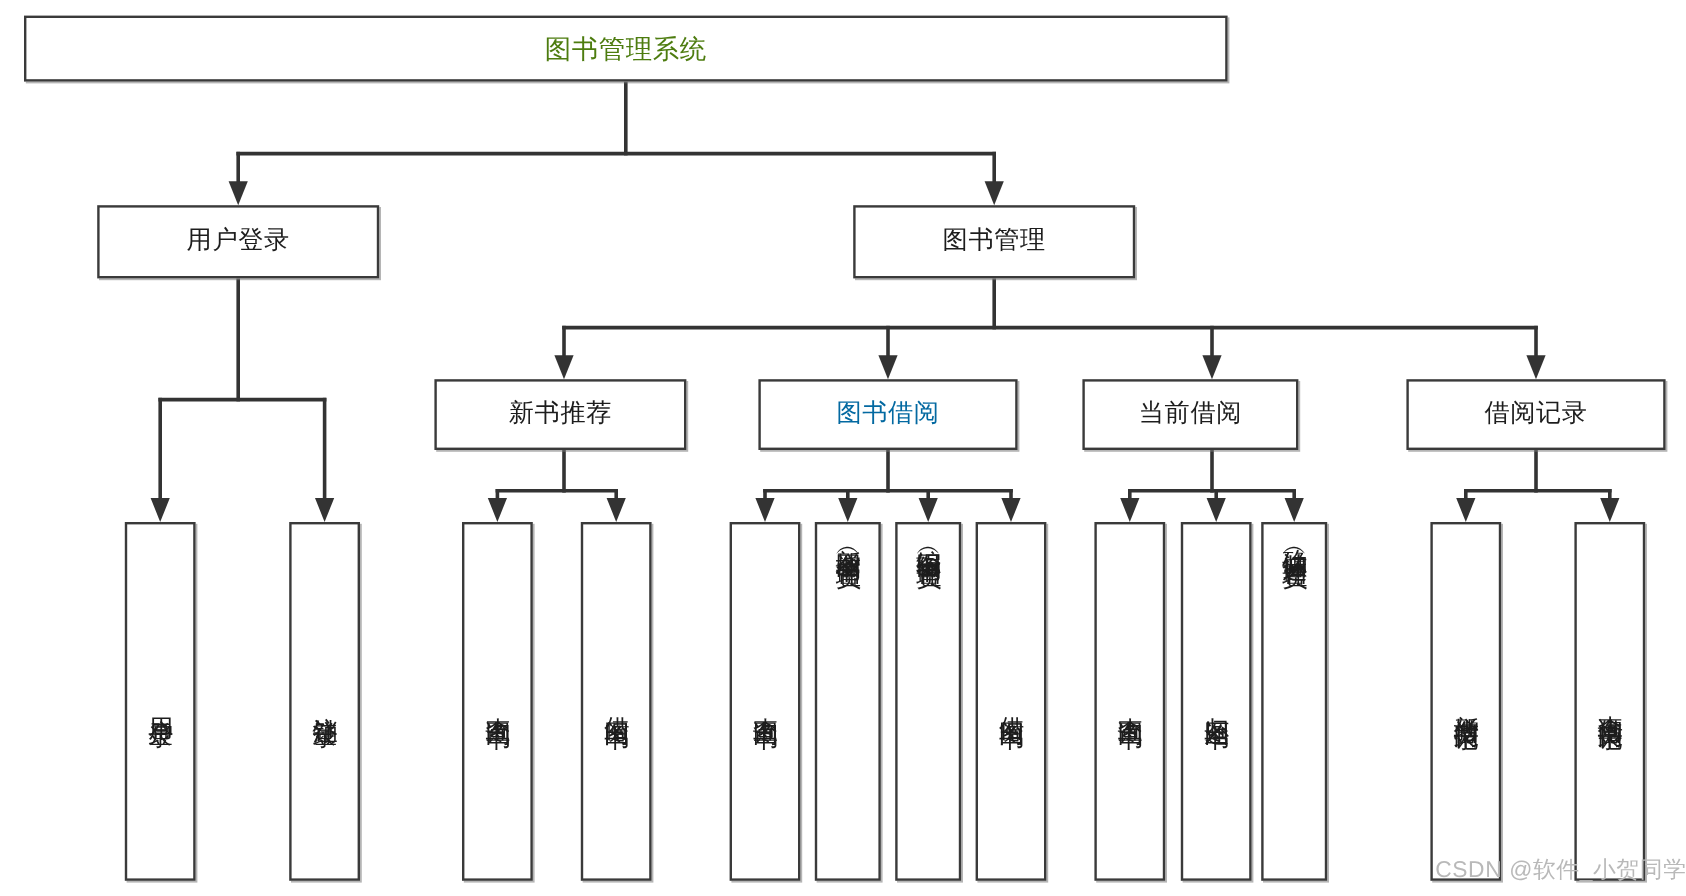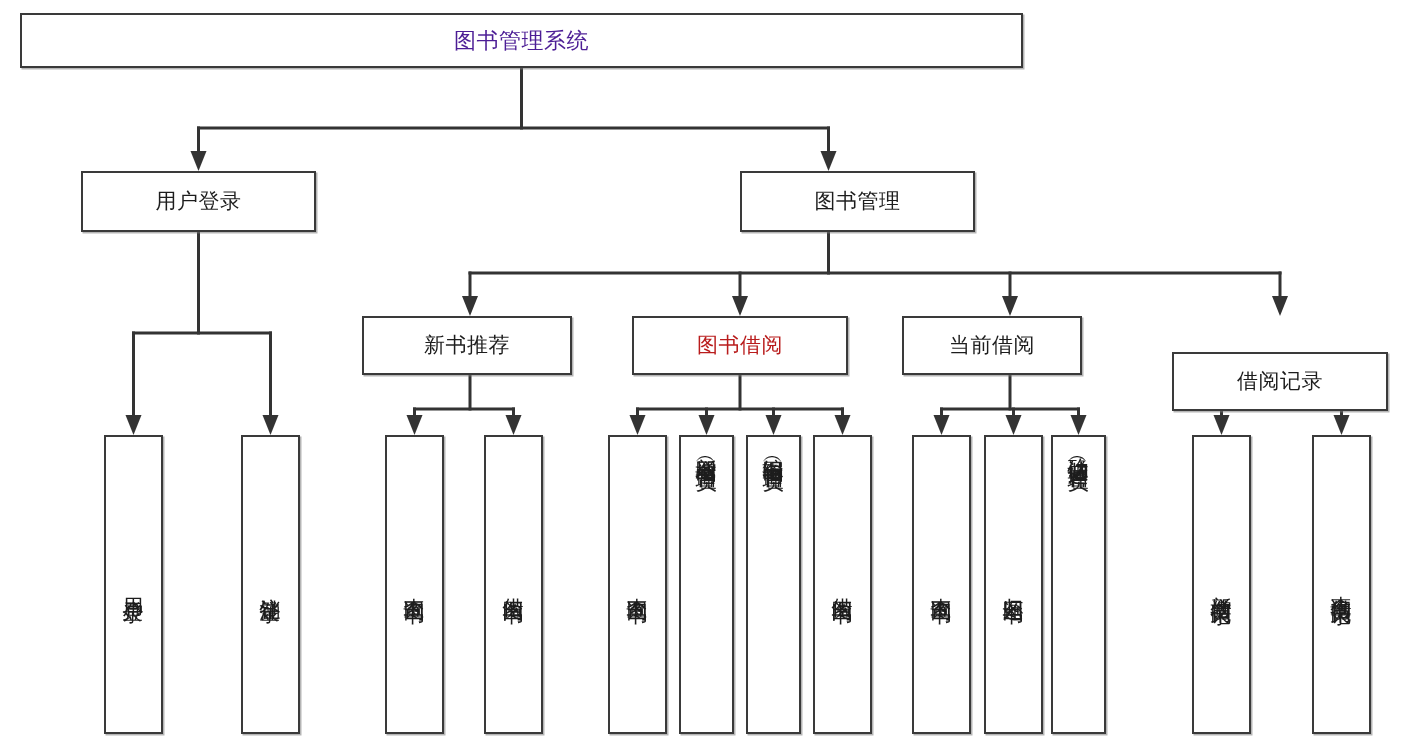--- a/index.html
+++ b/index.html
@@ -135,38 +135,38 @@
       <line x1="1280" y1="375" x2="1280" y2="409" stroke="#333333" stroke-width="3" stroke-linecap="square"></line>
       <line x1="1221.5" y1="409" x2="1341.5" y2="409" stroke="#333333" stroke-width="3" stroke-linecap="square"></line>
       <line x1="1221.5" y1="409" x2="1221.5" y2="417" stroke="#333333" stroke-width="3" stroke-linecap="square"></line>
       <path d="M 1213.5 415 L 1229.5 415 L 1221.5 435 Z" fill="#333333"></path>
       <line x1="1341.5" y1="409" x2="1341.5" y2="417" stroke="#333333" stroke-width="3" stroke-linecap="square"></line>
       <path d="M 1333.5 415 L 1349.5 415 L 1341.5 435 Z" fill="#333333"></path>
     </svg>
 
   <div id="node-layer">
       <div class="node horiz root" style="left: 20px; top: 13px; width: 1003px; height: 55px; border-color: rgb(58, 58, 58); background: rgb(255, 255, 255);">
-        <span class="node-label" style="color: #4c1d95;">图书管理系统</span>
+        <span class="node-label" style="color: #4d7c0f;">图书管理系统</span>
       </div>
       <div class="node horiz" style="left: 81px; top: 171px; width: 235px; height: 61px; border-color: rgb(58, 58, 58); background: rgb(255, 255, 255);">
         <span class="node-label" style="color: rgb(29, 29, 29);">用户登录</span>
       </div>
-      <div class="node horiz" style="left: 740px; top: 171px; width: 235px; height: 61px; border-color: rgb(58, 58, 58); background: rgb(255, 255, 255);">
+      <div class="node horiz" style="left: 711px; top: 171px; width: 235px; height: 61px; border-color: rgb(58, 58, 58); background: rgb(255, 255, 255);">
         <span class="node-label" style="color: rgb(29, 29, 29);">图书管理</span>
       </div>
       <div class="node horiz" style="left: 362px; top: 316px; width: 210px; height: 59px; border-color: rgb(58, 58, 58); background: rgb(255, 255, 255);">
         <span class="node-label" style="color: rgb(29, 29, 29);">新书推荐</span>
       </div>
       <div class="node horiz" style="left: 632px; top: 316px; width: 216px; height: 59px; border-color: rgb(58, 58, 58); background: rgb(255, 255, 255);">
-        <span class="node-label" style="color: #b91c1c;">图书借阅</span>
+        <span class="node-label" style="color: #0369a1;">图书借阅</span>
       </div>
       <div class="node horiz" style="left: 902px; top: 316px; width: 180px; height: 59px; border-color: rgb(58, 58, 58); background: rgb(255, 255, 255);">
         <span class="node-label" style="color: rgb(29, 29, 29);">当前借阅</span>
       </div>
-      <div class="node horiz" style="left: 1172px; top: 316px; width: 216px; height: 59px; border-color: rgb(58, 58, 58); background: rgb(255, 255, 255); margin-top: 36px;">
+      <div class="node horiz" style="left: 1172px; top: 316px; width: 216px; height: 59px; border-color: rgb(58, 58, 58); background: rgb(255, 255, 255);">
         <span class="node-label" style="color: rgb(29, 29, 29);">借阅记录</span>
       </div>
       <div class="node vert" style="left: 104px; top: 435px; width: 59px; height: 299px; border-color: rgb(58, 58, 58); background: rgb(255, 255, 255);">
         <span class="node-label" style="color: rgb(29, 29, 29);">用户登录</span>
       </div>
       <div class="node vert" style="left: 241px; top: 435px; width: 59px; height: 299px; border-color: rgb(58, 58, 58); background: rgb(255, 255, 255);">
         <span class="node-label" style="color: rgb(29, 29, 29);">注销登录</span>
       </div>
       <div class="node vert" style="left: 385px; top: 435px; width: 59px; height: 299px; border-color: rgb(58, 58, 58); background: rgb(255, 255, 255);">
         <span class="node-label" style="color: rgb(29, 29, 29);">查询图书</span>
@@ -196,14 +196,15 @@
         <span class="node-label" style="color: rgb(29, 29, 29);">确认归还（管理员）</span>
       </div>
       <div class="node vert" style="left: 1192px; top: 435px; width: 59px; height: 299px; border-color: rgb(58, 58, 58); background: rgb(255, 255, 255);">
         <span class="node-label" style="color: rgb(29, 29, 29);">新增借阅记录</span>
       </div>
       <div class="node vert" style="left: 1312px; top: 435px; width: 59px; height: 299px; border-color: rgb(58, 58, 58); background: rgb(255, 255, 255);">
         <span class="node-label" style="color: rgb(29, 29, 29);">查询借阅记录</span>
       </div>
     </div>
 
+  <div class="watermark" style="left: 1196px; top: 712px; color: rgb(185, 185, 185);">CSDN @软件_小贺同学</div>
 
 </div>
 
 </body></html>

